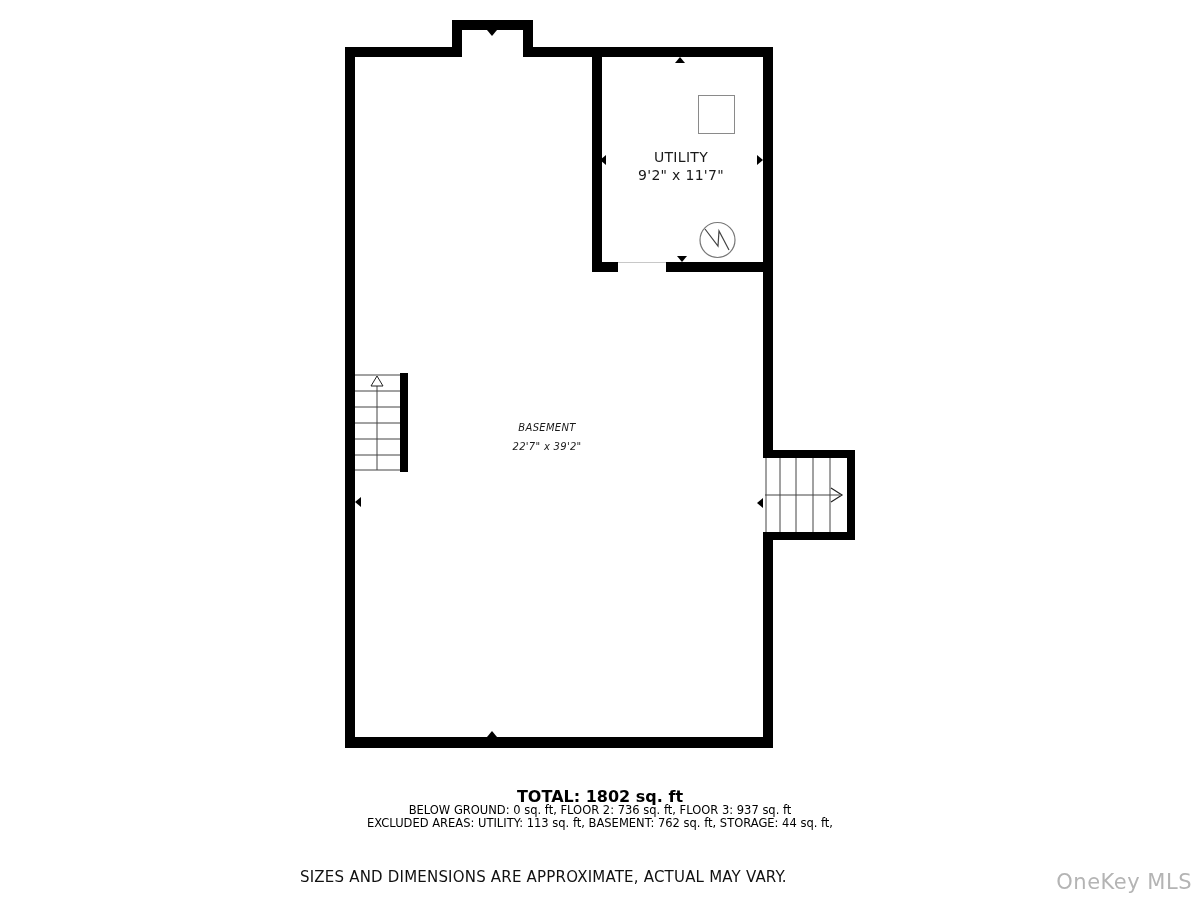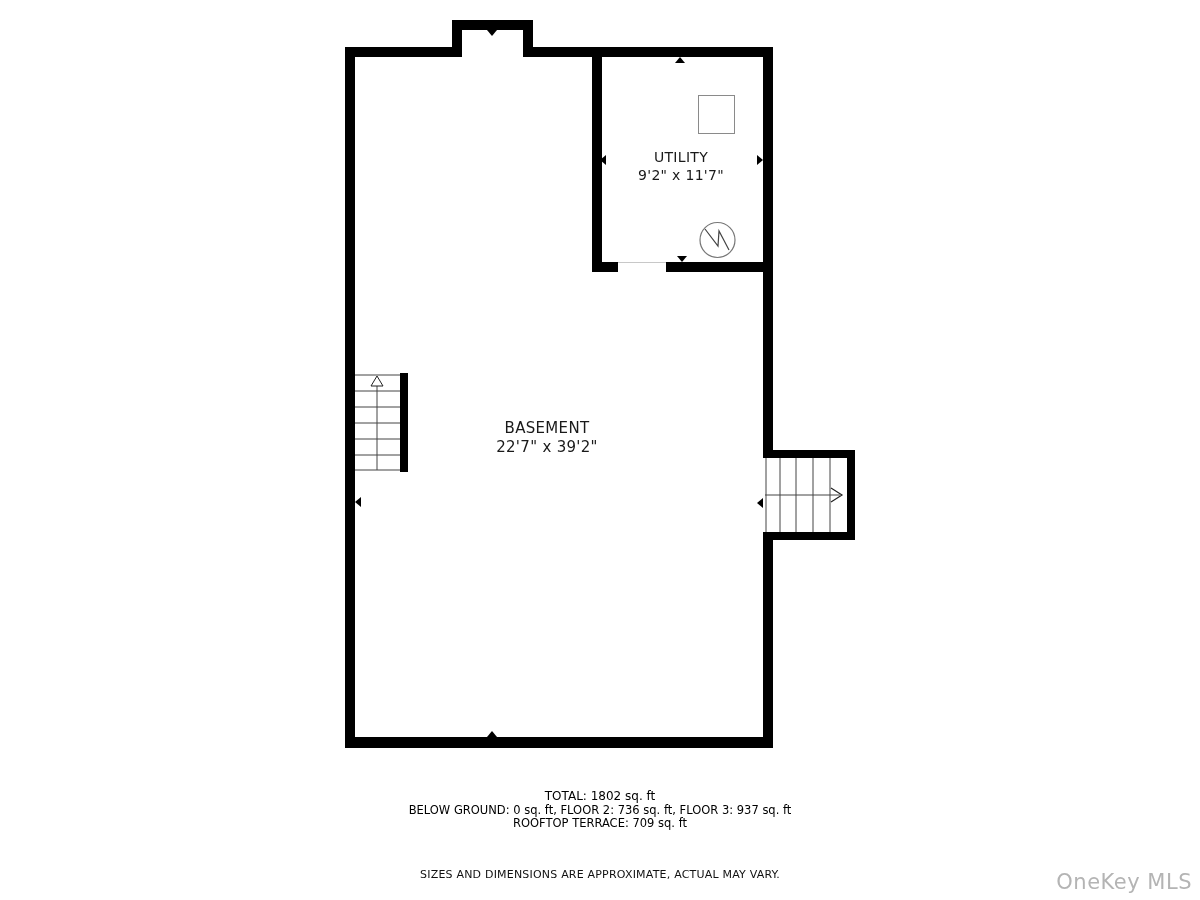--- a/index.html
+++ b/index.html
@@ -11,28 +11,28 @@
   .abs{position:absolute;}
   
   .m{position:absolute;width:0;height:0;}
   .m-down{border-left:5px solid transparent;border-right:5px solid transparent;border-top:6px solid #000;}
   .m-up{border-left:5px solid transparent;border-right:5px solid transparent;border-bottom:6px solid #000;}
   .m-left{border-top:5px solid transparent;border-bottom:5px solid transparent;border-right:6px solid #000;}
   .m-right{border-top:5px solid transparent;border-bottom:5px solid transparent;border-left:6px solid #000;}
   .room-label{position:absolute;text-align:center;line-height:18px;font-size:14px;color:#1a1a1a;letter-spacing:0.3px;}
   .room-label .rname{white-space:nowrap;}
   .room-label .rdim{white-space:nowrap;}
-  #basement-label{font-size:15px;line-height:18.5px;}
+  #basement-label{font-size:10px;line-height:18.5px;font-style:italic;}
   .heater{position:absolute;border:1px solid #8a8a8a;background:#ffffff;}
   .threshold{position:absolute;background:#c8c8c8;}
   #summary{position:absolute;left:300px;top:790px;width:600px;text-align:center;
     font-size:11.5px;line-height:13.5px;color:#000;white-space:nowrap;}
-  #summary .total{font-weight:normal;font-size:12px;}
-  #disclaimer{position:absolute;left:300px;top:868px;width:600px;text-align:center;
-    font-size:11px;letter-spacing:0.2px;color:#111;}
+  #summary .total{font-weight:bold;font-size:16px;}
+  #disclaimer{position:absolute;left:300px;top:868px;width:600px;text-align:left;
+    font-size:15px;letter-spacing:0.2px;color:#111;}
   #watermark{position:absolute;right:8px;top:870px;font-size:21px;color:#b4b4b4;letter-spacing:0.5px;}
   svg{display:block;}
 </style>
 </head>
 <body>
 
 <div id="canvas">
 
   <div class="wall" style="left:345px;top:47px;width:107px;height:10px;"></div>
   <div class="wall" style="left:533px;top:47px;width:240px;height:10px;"></div>
@@ -100,19 +100,19 @@
     <div class="rdim">9'2" x 11'7"</div>
   </div>
   <div class="room-label" id="basement-label" style="left:457px;top:419px;width:180px;">
     <div class="rname">BASEMENT</div>
     <div class="rdim">22'7" x 39'2"</div>
   </div>
 
   <div id="summary">
     <div class="total">TOTAL: 1802 sq. ft</div>
     <div>BELOW GROUND: 0 sq. ft, FLOOR 2: 736 sq. ft, FLOOR 3: 937 sq. ft</div>
-    <div>ROOFTOP TERRACE: 709 sq. ft</div>
+    <div>EXCLUDED AREAS: UTILITY: 113 sq. ft, BASEMENT: 762 sq. ft, STORAGE: 44 sq. ft,</div>
   </div>
   <div id="disclaimer">SIZES AND DIMENSIONS ARE APPROXIMATE, ACTUAL MAY VARY.</div>
 
   <div id="watermark">OneKey MLS</div>
 
 </div>
 
 </body></html>

